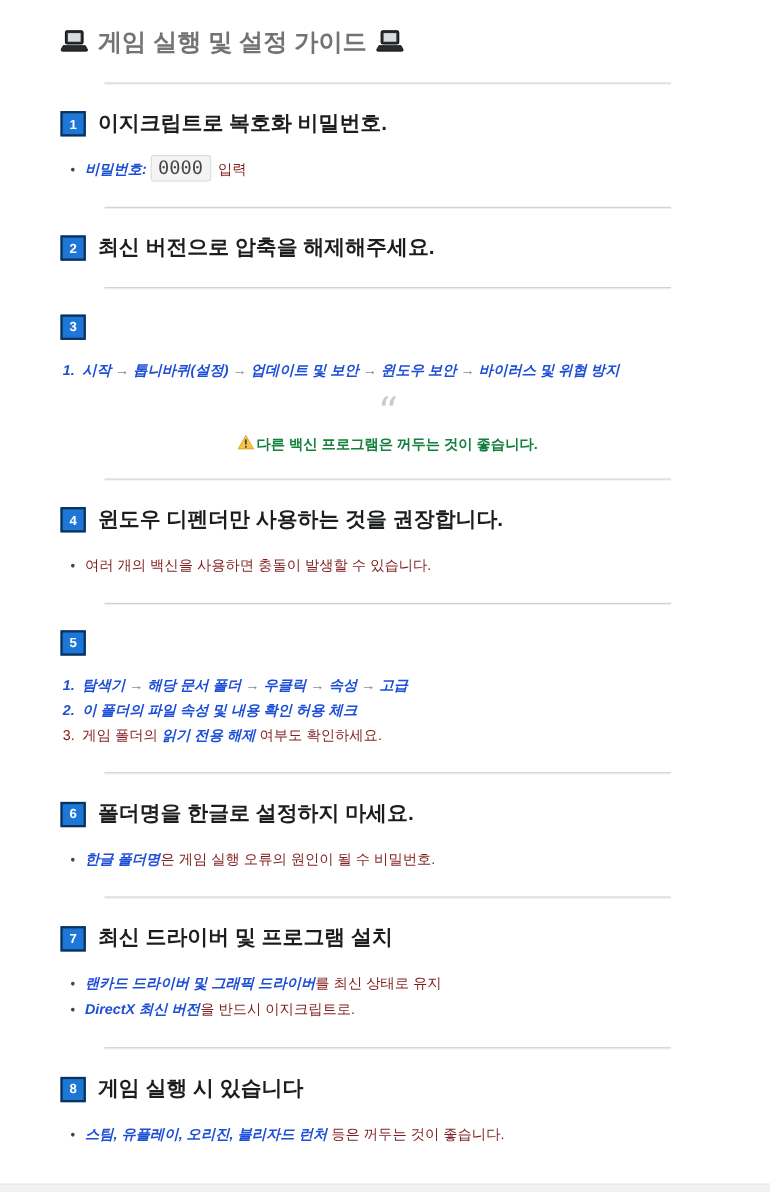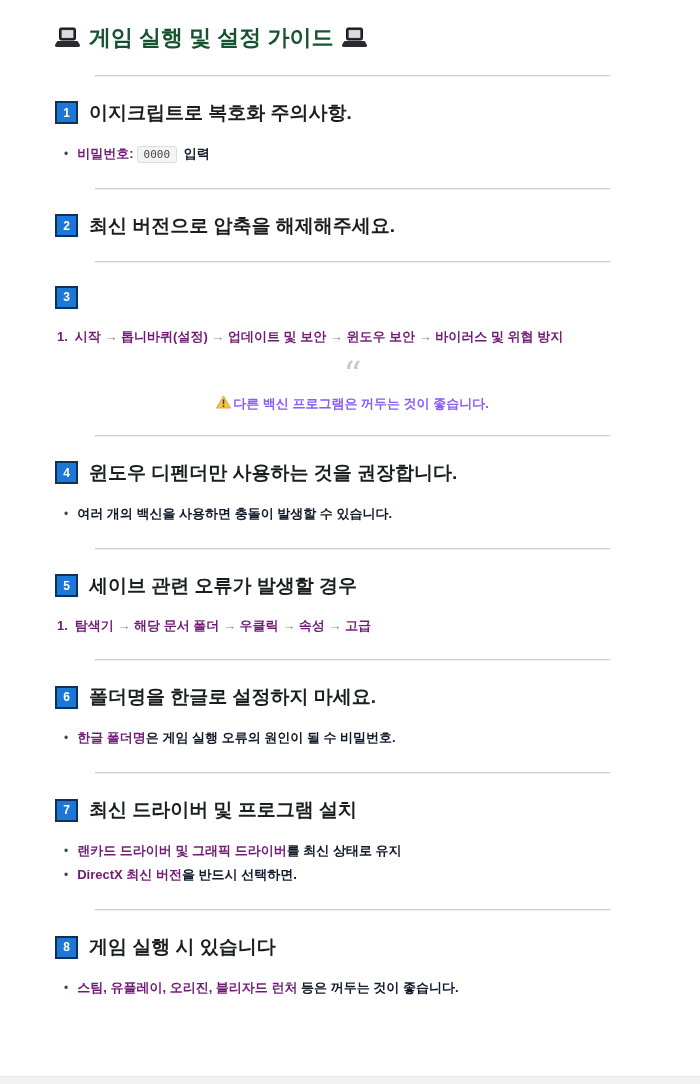--- a/index.html
+++ b/index.html
@@ -7,21 +7,21 @@
     width:700px;height:1084px;position:relative;overflow:hidden;
     background:#ffffff;
     font-family:"Liberation Sans","DejaVu Sans",sans-serif;
     -webkit-font-smoothing:antialiased;
   }
   .content{padding:8px 50px 0 55px;}
 
   
   .doc-title{
     display:flex;align-items:center;gap:9px;
-    font-size:22px;font-weight:700;color:#14532d;line-height:30px;
+    font-size:22px;font-weight:700;color:#737373;line-height:30px;
   }
   .laptop-icon{flex:0 0 auto;display:inline-flex;}
 
   
   .divider{
     border:none;height:1px;background:#cfcfcf;
     box-shadow:0 1px 0 #efefef;
     width:515px;margin:22px auto 0 auto;
   }
 
@@ -38,40 +38,40 @@
     display:flex;align-items:center;justify-content:center;
   }
 
   .sec-list{margin-top:14px;}
   .sec-list.bullet{margin-top:16px;padding-left:9px;}
   .sec-list.ordered{padding-left:2px;}
   .item{font-size:13px;line-height:23px;white-space:nowrap;}
   .marker{margin-right:7px;}
   .bullet-dot{color:#444;font-size:12px;margin-right:9px;}
 
-  .seg-bold{color:#701a75;font-weight:700;}
-  .seg-gray{color:#0f172a;font-weight:700;}
+  .seg-bold{color:#1d4ed8;font-weight:700;font-style:italic;}
+  .seg-gray{color:#7f1d1d;font-weight:400;}
   .seg-arrow{color:#8a8a8a;font-weight:700;}
   .seg-code{
     font-family:"DejaVu Sans Mono","Liberation Mono",monospace;
-    font-size:11px;color:#454545;
+    font-size:17px;color:#454545;
     background:#f4f4f4;border:1px solid #ddd;border-radius:3px;
     padding:1px 6px;margin:0 3px;
   }
 
   
   .quote-block{margin-top:12px;text-align:center;}
   .quote-mark{
     font-family:"DejaVu Serif","Liberation Serif",serif;
     font-size:36px;line-height:30px;color:#c8c8c8;
   }
   .quote-text{
     margin-top:5px;
     display:flex;align-items:center;justify-content:center;gap:2px;
-    font-size:13px;font-weight:700;color:#8b5cf6;
+    font-size:13px;font-weight:700;color:#15803d;
   }
 
   
   .footer-strip{
     position:absolute;left:0;bottom:0;width:700px;height:7px;
     background:#f2f2f4;border-top:1px solid #e6e6e9;
   }
 </style>
 </head>
 <body>
@@ -94,21 +94,21 @@
         <path d="M2.5 14.5 L22.5 14.5 L24.6 18.2 Q25 19.5 23.2 19.5 L1.8 19.5 Q0 19.5 0.4 18.2 Z" fill="#2b2b2f" stroke="#101012" stroke-width="0.8"></path>
       </svg>
     </span>
   </h1>
 
   <div>
   <section class="section">
     <hr class="divider">
     <h2 class="sec-heading">
       <span class="num-badge">1</span>
-      <span>이지크립트로 복호화 주의사항.</span>
+      <span>이지크립트로 복호화 비밀번호.</span>
     </h2>
     <div class="sec-list bullet">
           <div class="item"><span class="marker bullet-dot">•</span><span class="seg-bold">비밀번호:</span><span class="seg-code">0000</span><span class="seg-gray"> 입력</span></div>
         </div>
 
   </section>
 
   <section class="section">
     <hr class="divider">
     <h2 class="sec-heading">
@@ -150,24 +150,25 @@
     <div class="sec-list bullet">
           <div class="item"><span class="marker bullet-dot">•</span><span class="seg-gray">여러 개의 백신을 사용하면 충돌이 발생할 수 있습니다.</span></div>
         </div>
 
   </section>
 
   <section class="section">
     <hr class="divider">
     <h2 class="sec-heading">
       <span class="num-badge">5</span>
-      <span>세이브 관련 오류가 발생할 경우</span>
     </h2>
     <div class="sec-list ordered">
           <div class="item"><span class="marker seg-bold">1.</span><span class="seg-bold">탐색기</span><span class="seg-arrow"> → </span><span class="seg-bold">해당 문서 폴더</span><span class="seg-arrow"> → </span><span class="seg-bold">우클릭</span><span class="seg-arrow"> → </span><span class="seg-bold">속성</span><span class="seg-arrow"> → </span><span class="seg-bold">고급</span></div>
+          <div class="item"><span class="marker seg-bold">2.</span><span class="seg-bold">이 폴더의 파일 속성 및 내용 확인 허용 체크</span></div>
+          <div class="item"><span class="marker seg-gray">3.</span><span class="seg-gray">게임 폴더의 </span><span class="seg-bold">읽기 전용 해제</span><span class="seg-gray"> 여부도 확인하세요.</span></div>
         </div>
 
   </section>
 
   <section class="section">
     <hr class="divider">
     <h2 class="sec-heading">
       <span class="num-badge">6</span>
       <span>폴더명을 한글로 설정하지 마세요.</span>
     </h2>
@@ -178,21 +179,21 @@
   </section>
 
   <section class="section">
     <hr class="divider">
     <h2 class="sec-heading">
       <span class="num-badge">7</span>
       <span>최신 드라이버 및 프로그램 설치</span>
     </h2>
     <div class="sec-list bullet">
           <div class="item"><span class="marker bullet-dot">•</span><span class="seg-bold">랜카드 드라이버 및 그래픽 드라이버</span><span class="seg-gray">를 최신 상태로 유지</span></div>
-          <div class="item"><span class="marker bullet-dot">•</span><span class="seg-bold">DirectX 최신 버전</span><span class="seg-gray">을 반드시 선택하면.</span></div>
+          <div class="item"><span class="marker bullet-dot">•</span><span class="seg-bold">DirectX 최신 버전</span><span class="seg-gray">을 반드시 이지크립트로.</span></div>
         </div>
 
   </section>
 
   <section class="section">
     <hr class="divider">
     <h2 class="sec-heading">
       <span class="num-badge">8</span>
       <span>게임 실행 시 있습니다</span>
     </h2>

